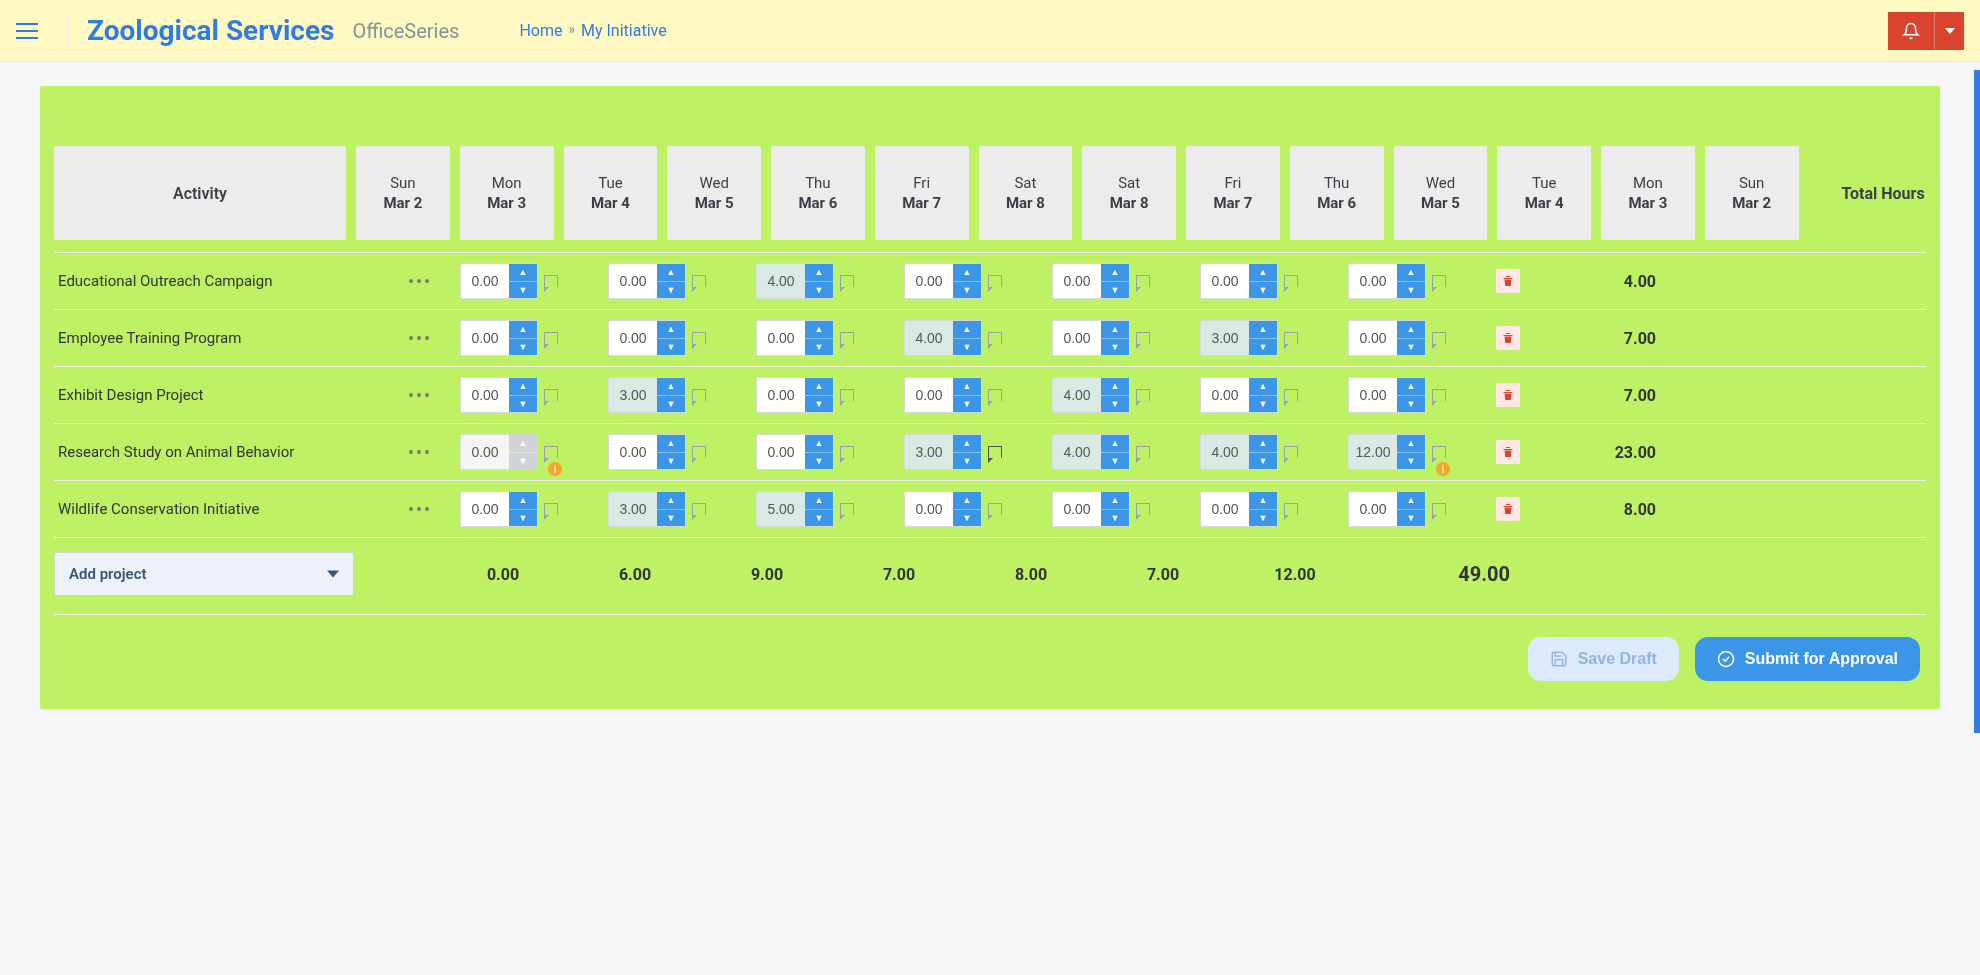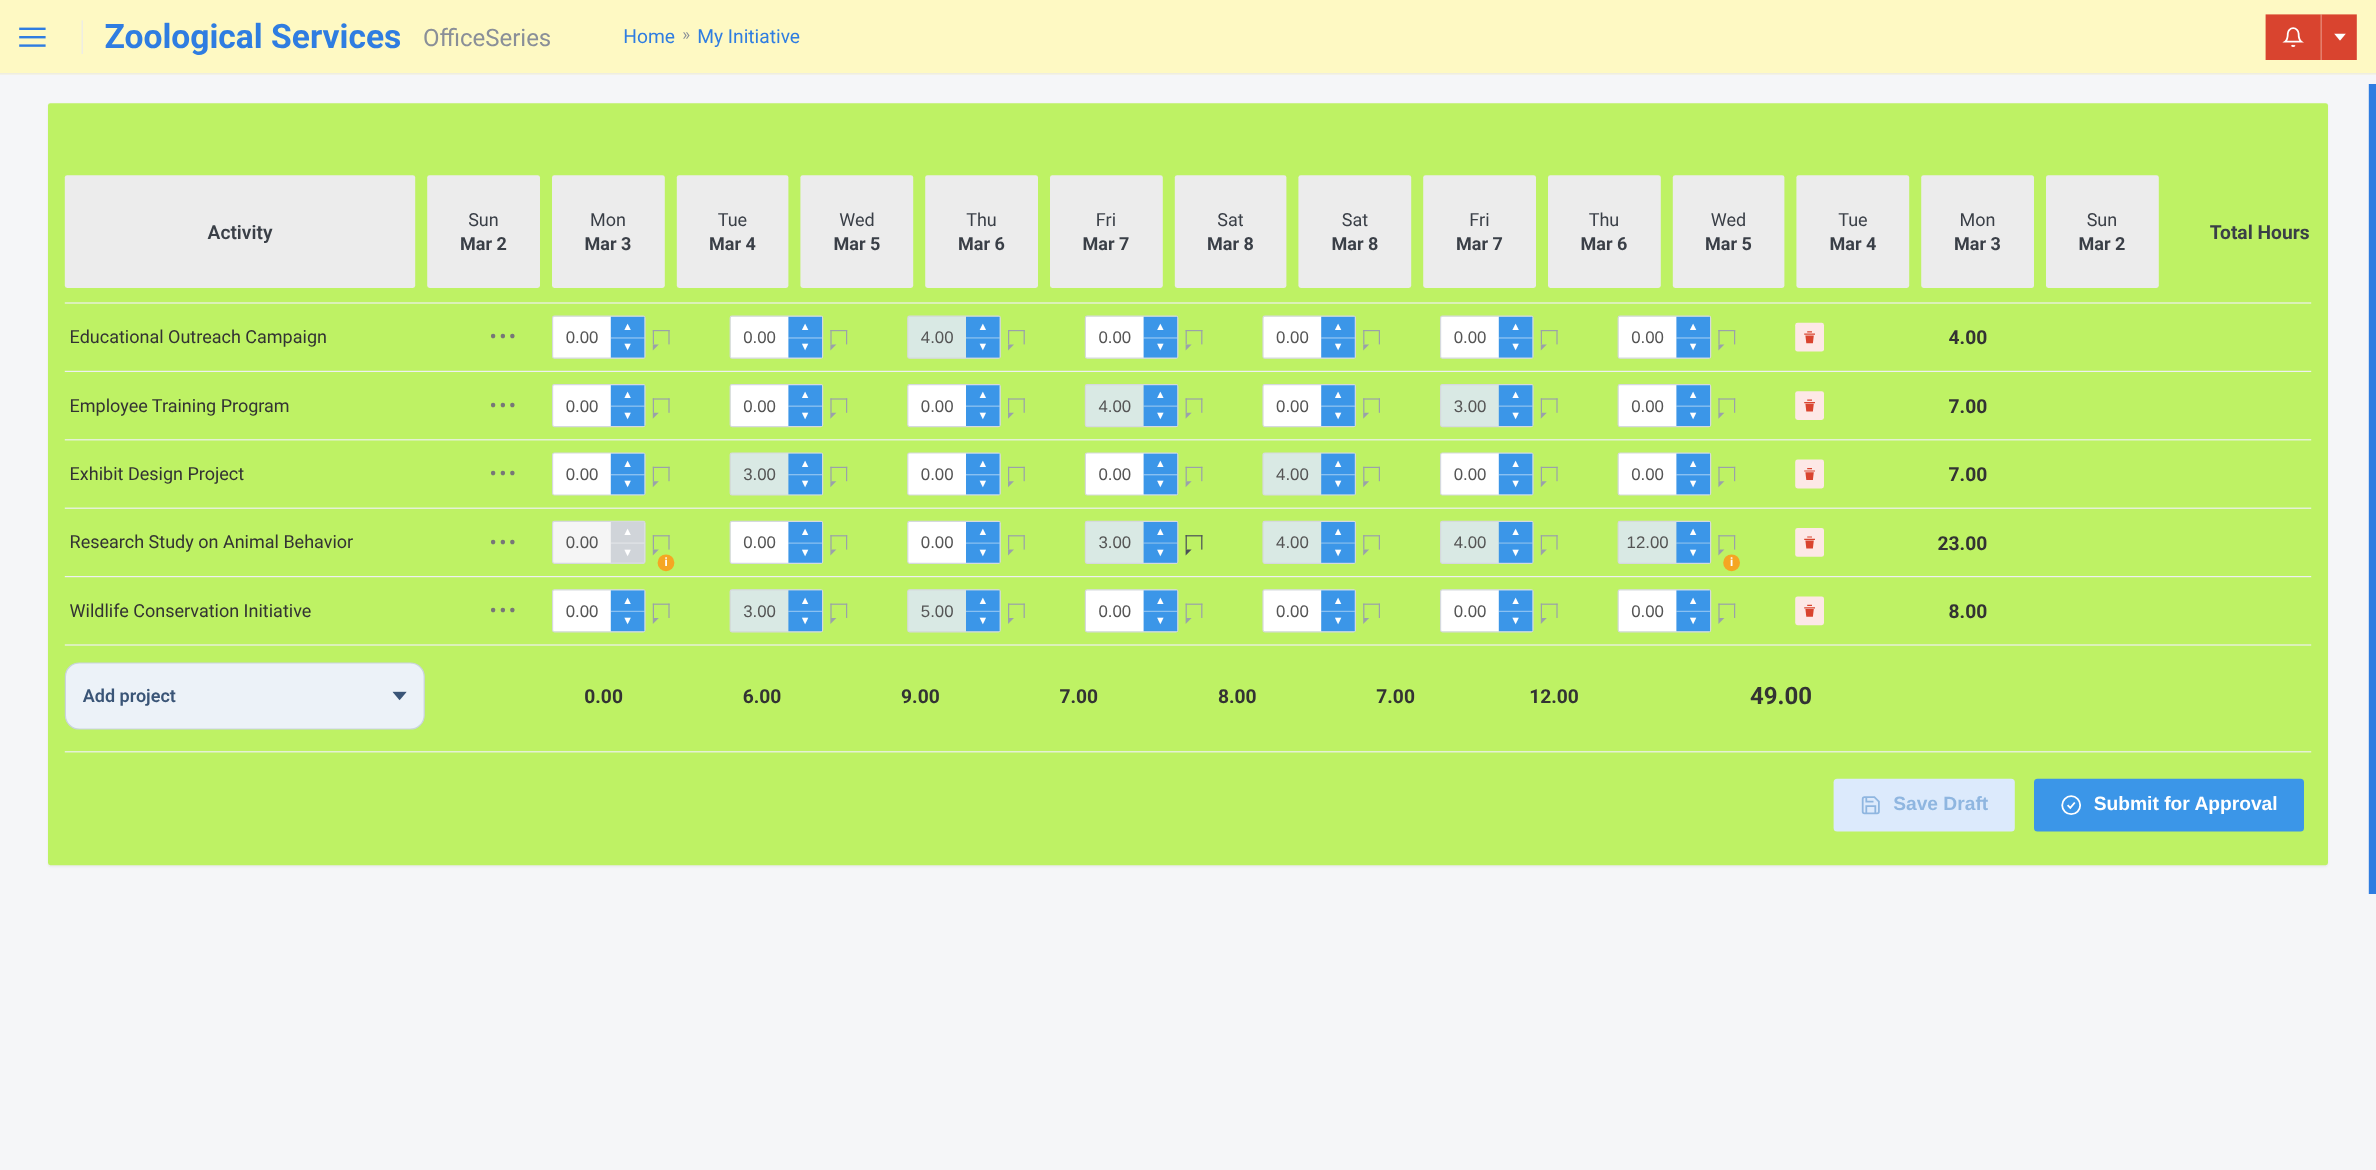--- a/index.html
+++ b/index.html
@@ -101,30 +101,30 @@
 .del-cell { width:28px; }
 .trash {
   width:24px; height:24px; background:#fde8e6; border-radius:2px;
   display:flex; align-items:center; justify-content:center; color:#d9442f; cursor:pointer; font-size:13px;
 }
 .total-cell { width:112px; text-align:right; font-weight:700; font-size:16px; padding-right:6px;}
 .footer-row {
   display:flex; gap:10px; align-items:center; padding:14px 0 18px 0; border-bottom:1px solid #eef0f2;
 }
 .add-proj {
-  width:300px; height:56px; border:1px solid #c9d3df; background:#ecf2f8;
+  width:300px; height:44px; border:1px solid #c9d3df; background:#ecf2f8;
   display:flex; align-items:center; justify-content:space-between; padding:0 14px;
-  color:#3a5577; font-weight:600; font-size:15px; cursor:pointer; border-radius:12px;
+  color:#3a5577; font-weight:600; font-size:15px; cursor:pointer; border-radius:2px;
 }
 .foot-day { width:122px; text-align:center; font-weight:700; font-size:16px;}
 .foot-act-spacer { width:68px; }
 .foot-total { width:112px; text-align:right; font-weight:700; font-size:20px; padding-right:6px;}
 .actions { display:flex; justify-content:flex-end; gap:16px; padding:22px 6px 4px 0;}
 .btn {
-  height:44px; padding:0 22px; border-radius:3px; font-size:16px; font-weight:600;
+  height:44px; padding:0 22px; border-radius:13px; font-size:16px; font-weight:600;
   display:flex; align-items:center; gap:10px; cursor:pointer; border:none;
 }
 .btn-draft { background:#dceafc; color:#8fb6e0; }
 .btn-submit { background:#3b96e8; color:#fff; }
 .icn { width:18px; height:18px; }
 </style>
 </head>
 <body>
 
 <div class="topbar">

